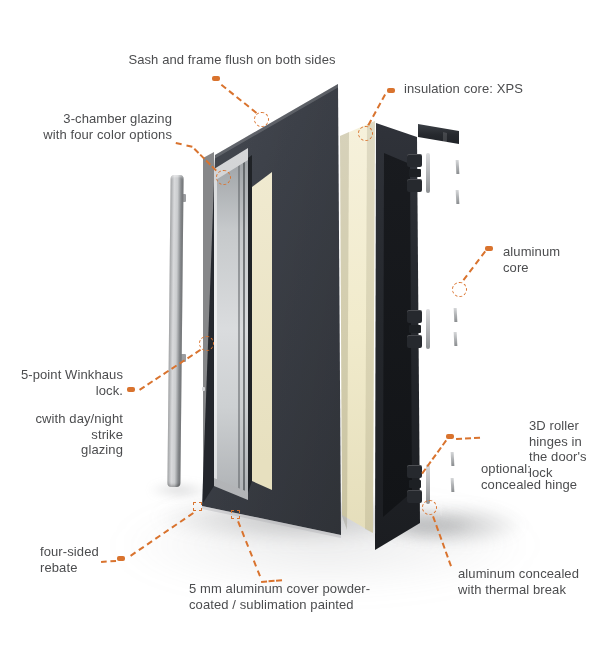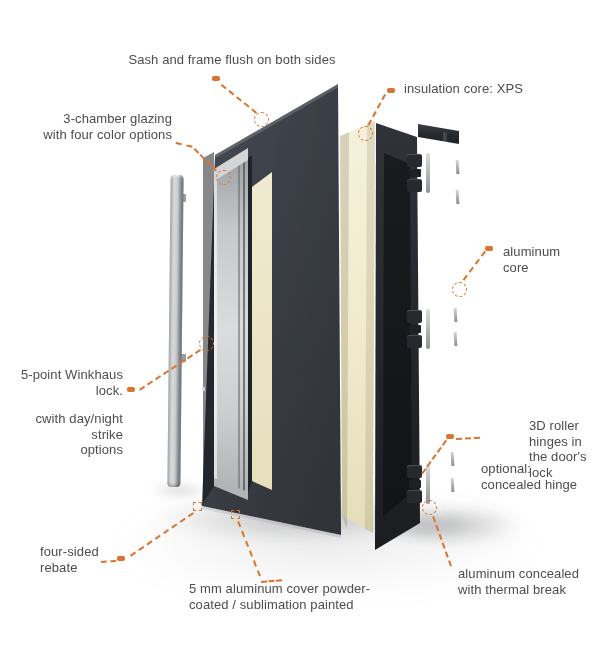--- a/index.html
+++ b/index.html
@@ -202,21 +202,21 @@
   </div>
 
   <div class="label r" style="left:3px;top:367px;width:120px;">
     <div>5-point Winkhaus</div>
     <div>lock.</div>
   </div>
 
   <div class="label r" style="left:0px;top:411px;width:123px;">
     <div>cwith day/night</div>
     <div>strike</div>
-    <div>options</div>
+    <div>glazing</div>
   </div>
 
   <div class="label" style="left:40px;top:544px;">
     <div>four-sided</div>
     <div>rebate</div>
   </div>
 
   <div class="label" style="left:189px;top:581px;">
     <div>5 mm aluminum cover powder-</div>
     <div>coated / sublimation painted</div>

